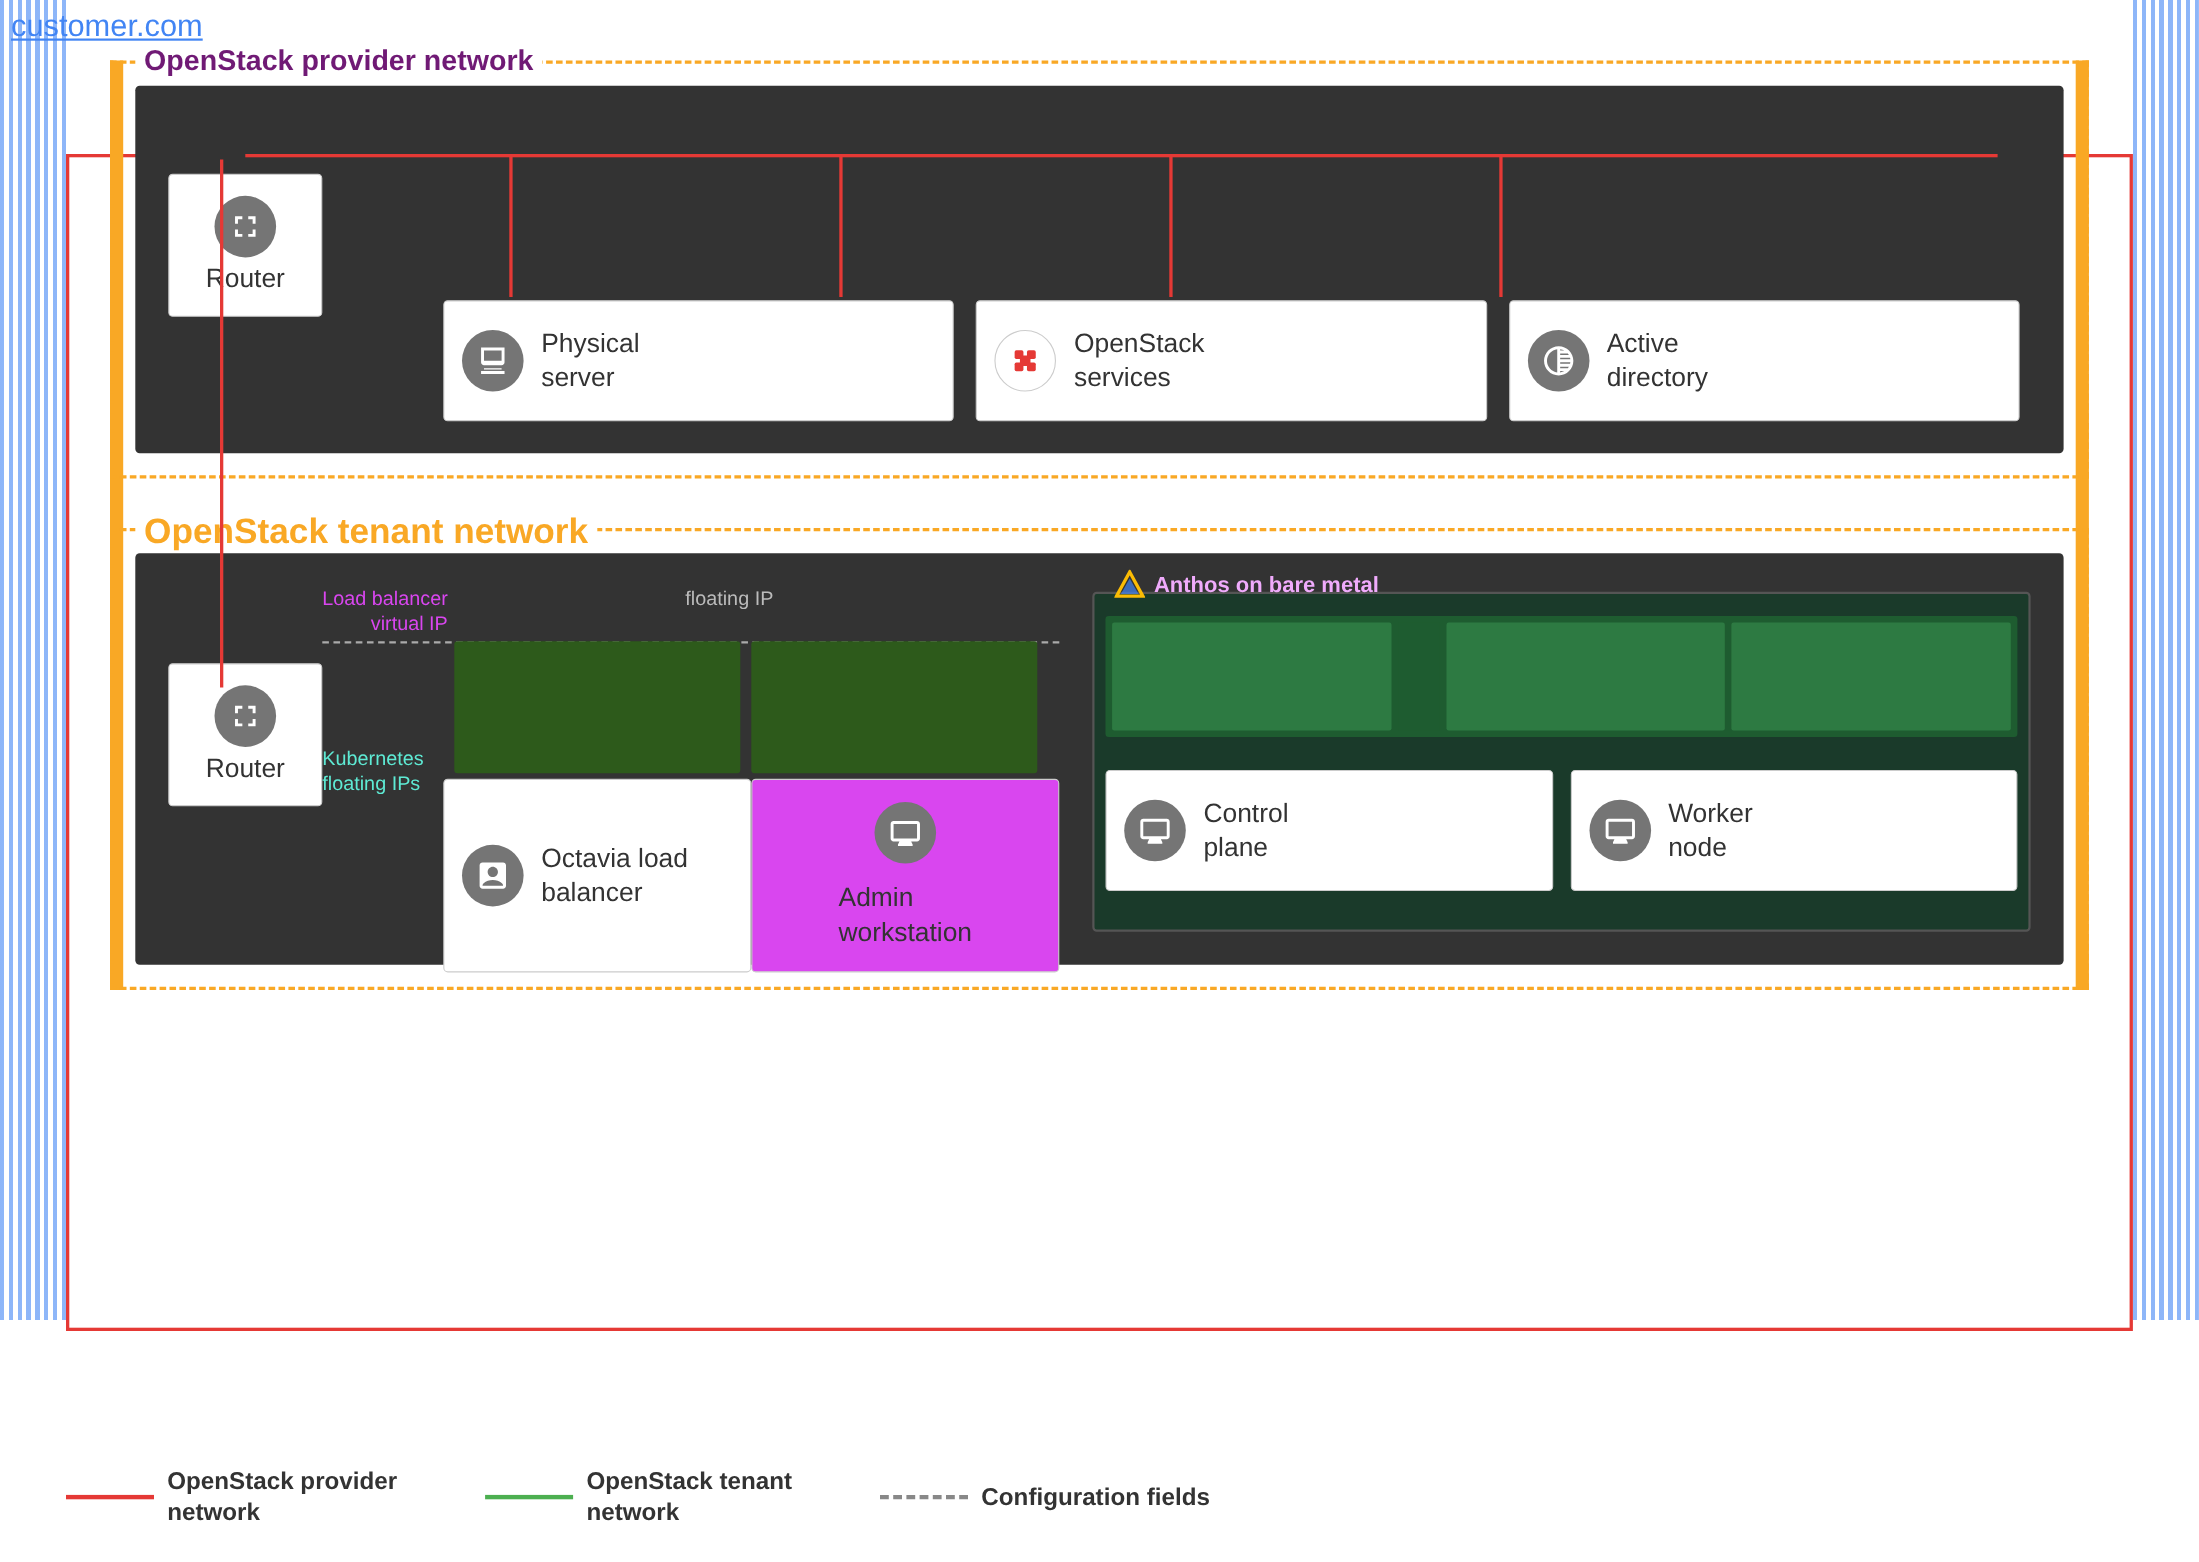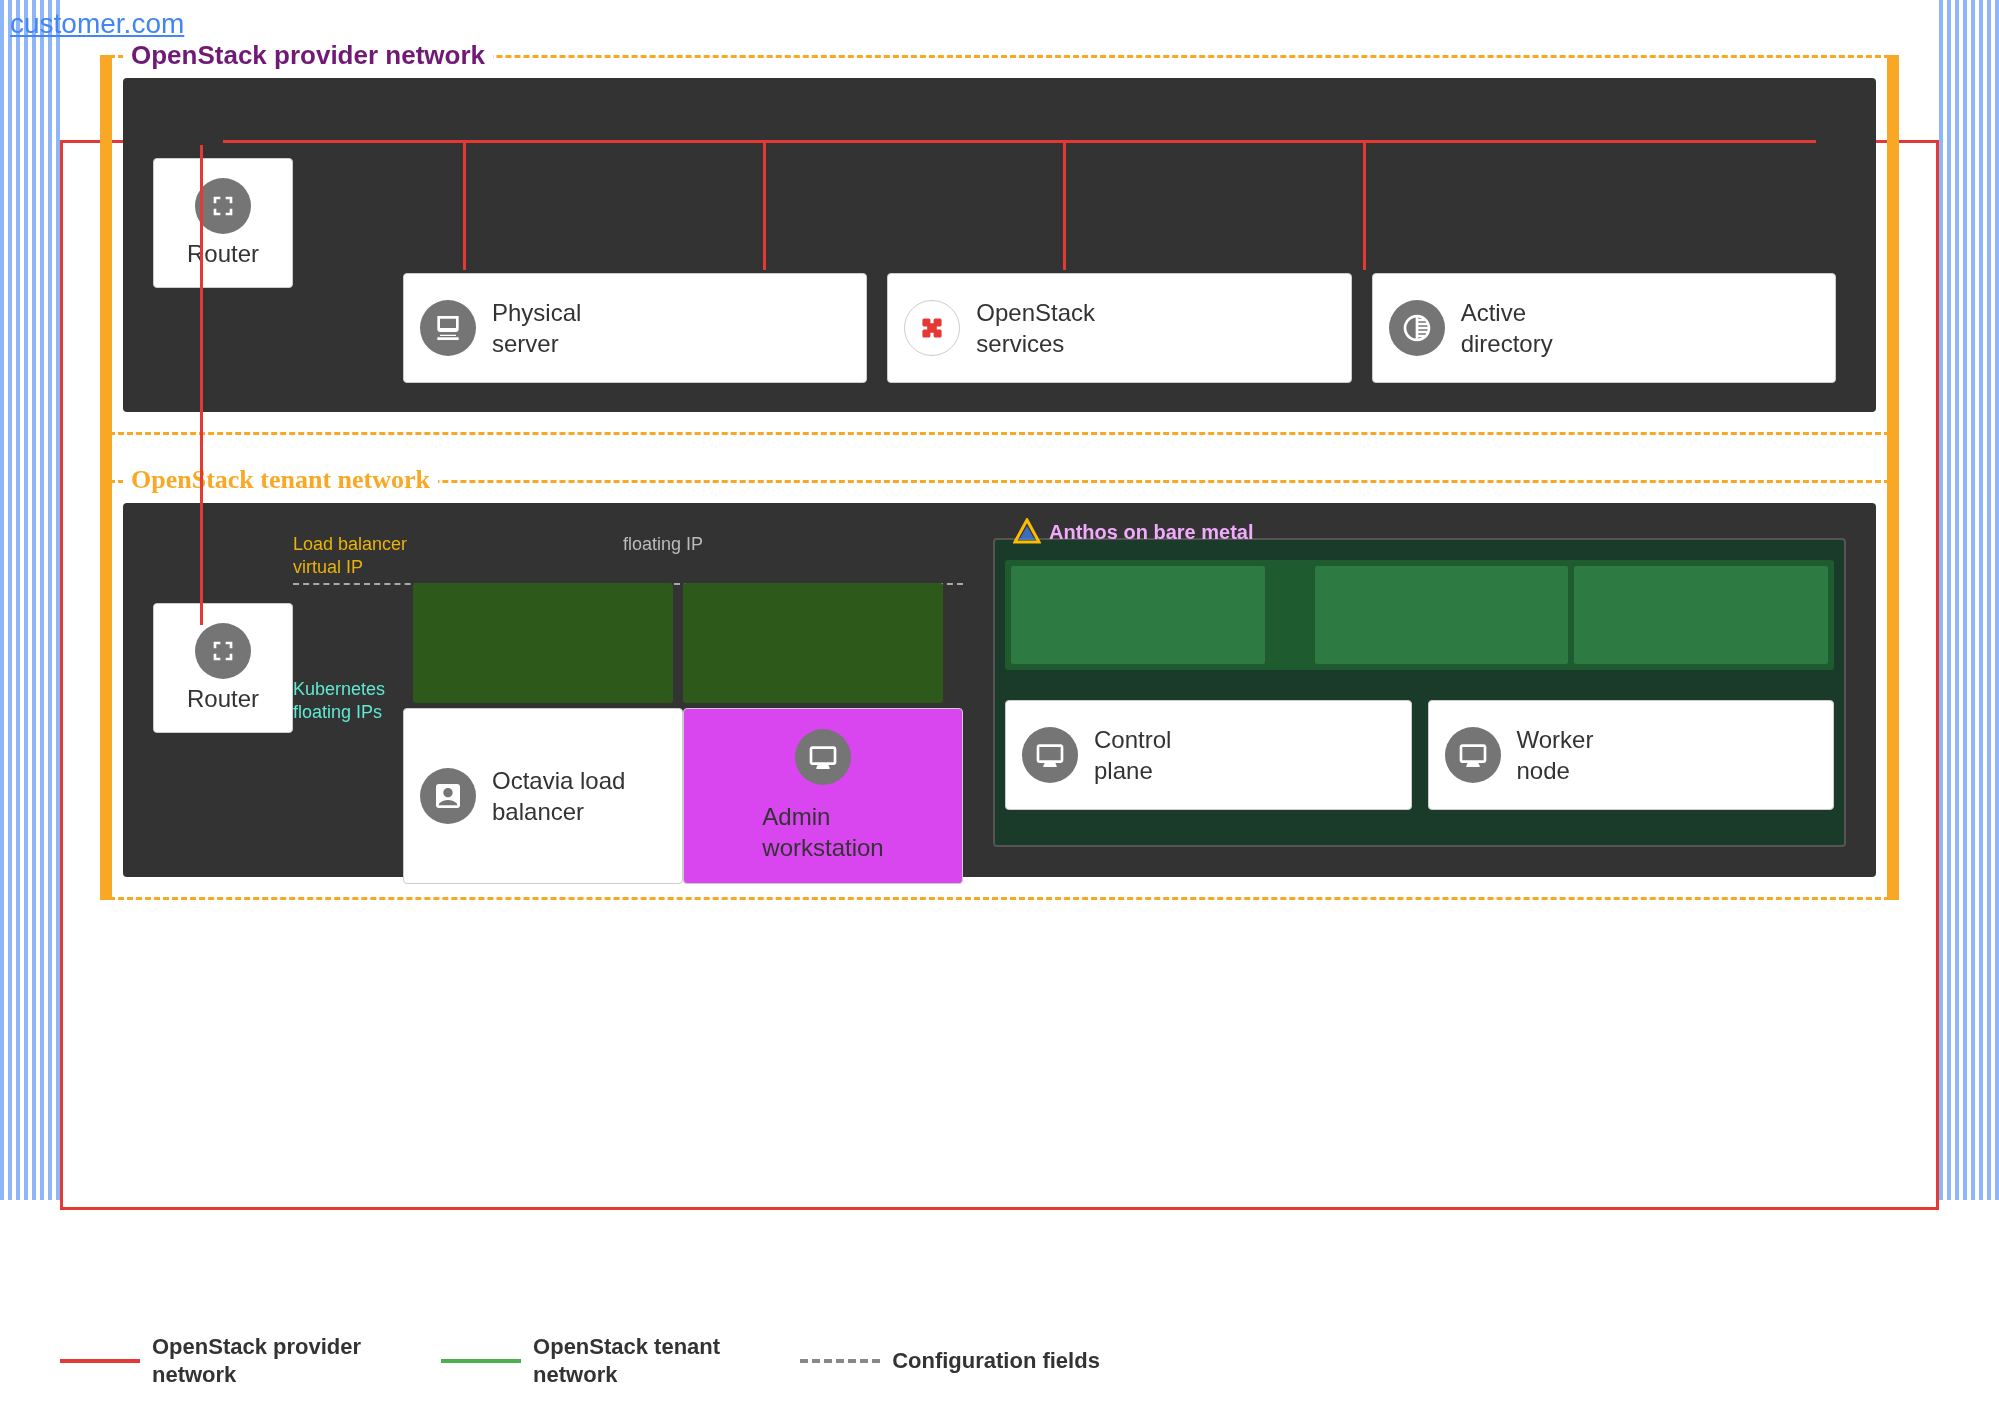--- a/index.html
+++ b/index.html
@@ -167,24 +167,23 @@
       border: 3px dashed #f9a825;
       background: transparent;
     }
 
     .tenant-network-label {
       position: absolute;
       top: -18px;
       left: 20px;
       background: #fff;
       padding: 0 8px;
-      font-size: 26px;
+      font-size: 32px;
       font-weight: 700;
       color: #f9a825;
-      font-family: Liberation Serif, serif;
     }
 
     
     .tenant-inner {
       position: absolute;
       top: 20px;
       left: 20px;
       right: 20px;
       bottom: 20px;
       background: #333;
@@ -412,21 +411,21 @@
 
       <div class="router-box-tenant">
         <div class="router-icon">
           <svg viewBox="0 0 24 24">
             <path d="M7 14H5v5h5v-2H7v-3zm-2-4h2V7h3V5H5v5zm12 7h-3v2h5v-5h-2v3zM14 5v2h3v3h2V5h-5z"></path>
           </svg>
         </div>
         <span class="text-label">Router</span>
       </div>
 
-      <div class="floating-label" style="top: 30px; left: 170px; font-size:18px; color:#eab308;">
+      <div class="floating-label" style="top: 30px; left: 170px; font-size:18px; color:#d946ef;text-align:right;">
         Load balancer<br>virtual IP
       </div>
       <div class="floating-label" style="top: 30px; left: 500px; font-size:18px; color:#bbb;">
         floating IP
       </div>
       <div class="floating-label" style="top: 175px; left: 170px; font-size:18px; color:#5eead4;">
         Kubernetes<br>floating IPs
       </div>
 
       <div style="position:absolute; top:80px; left:170px; width:280px; border-top:2px dashed #aaa;"></div>

